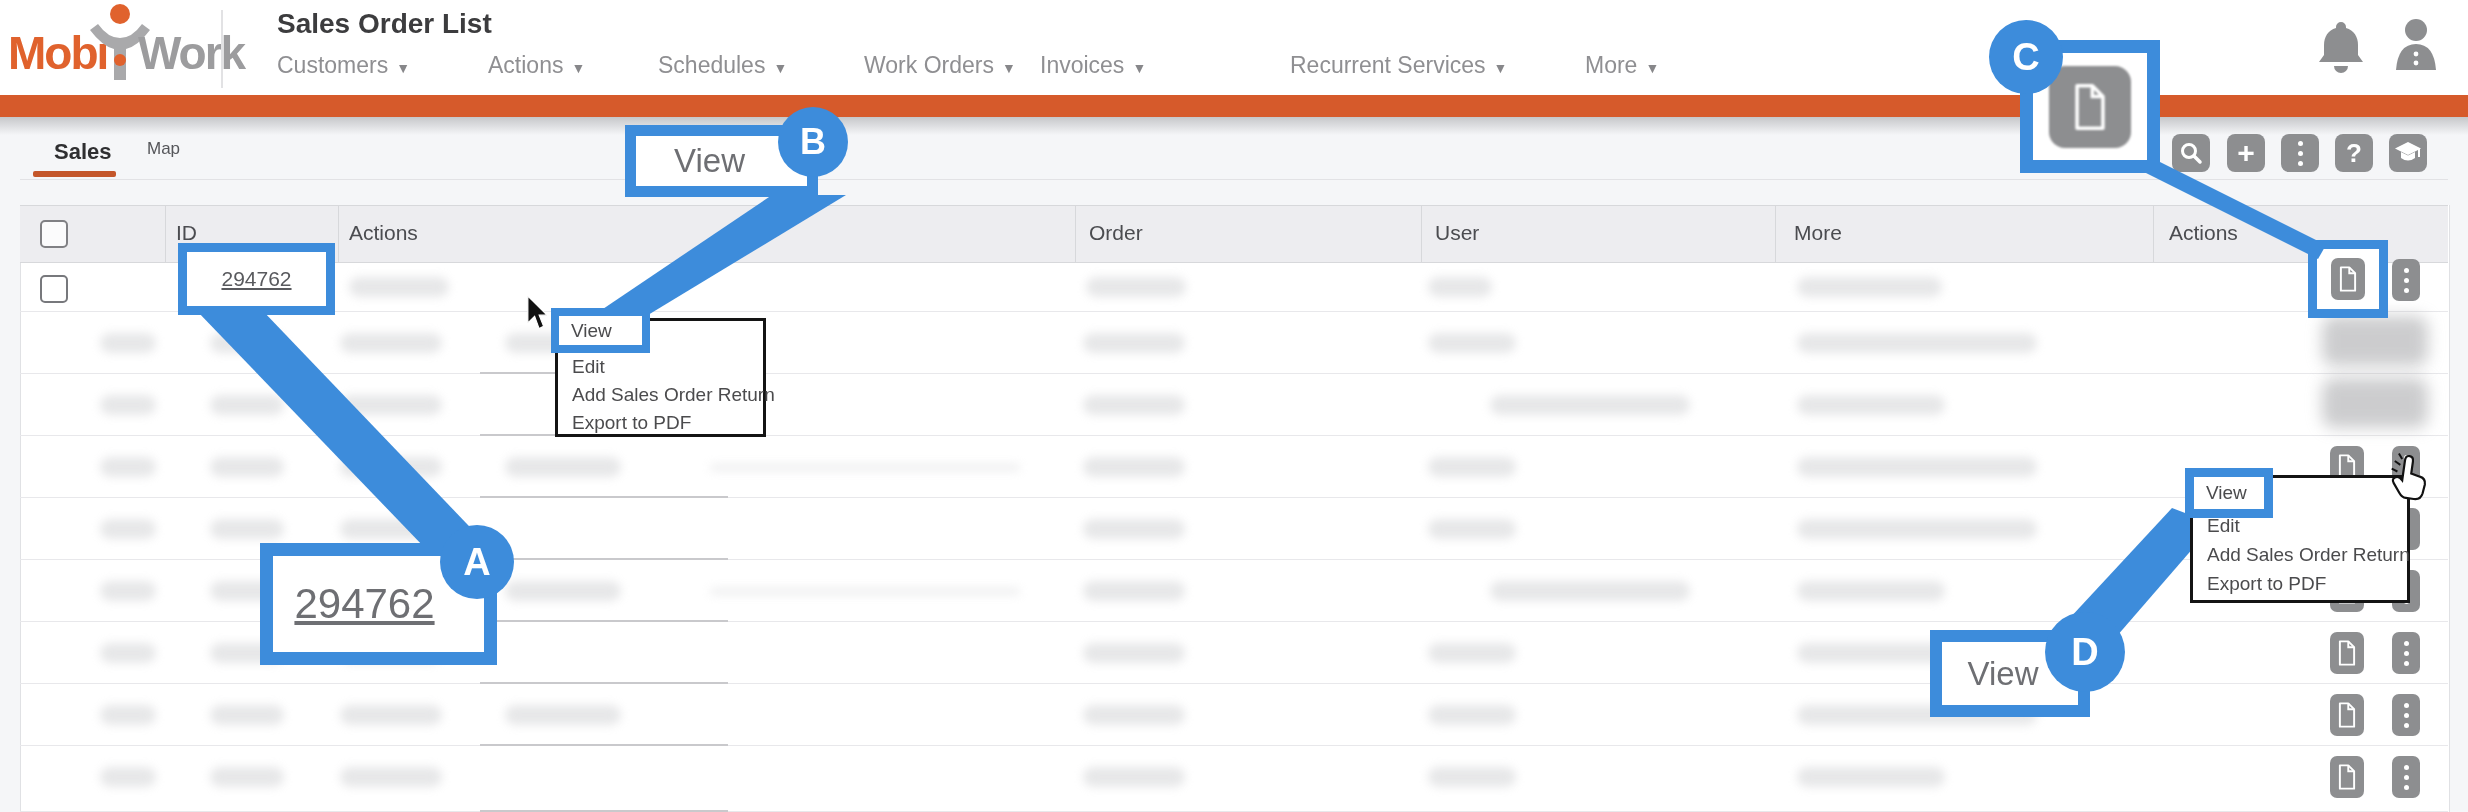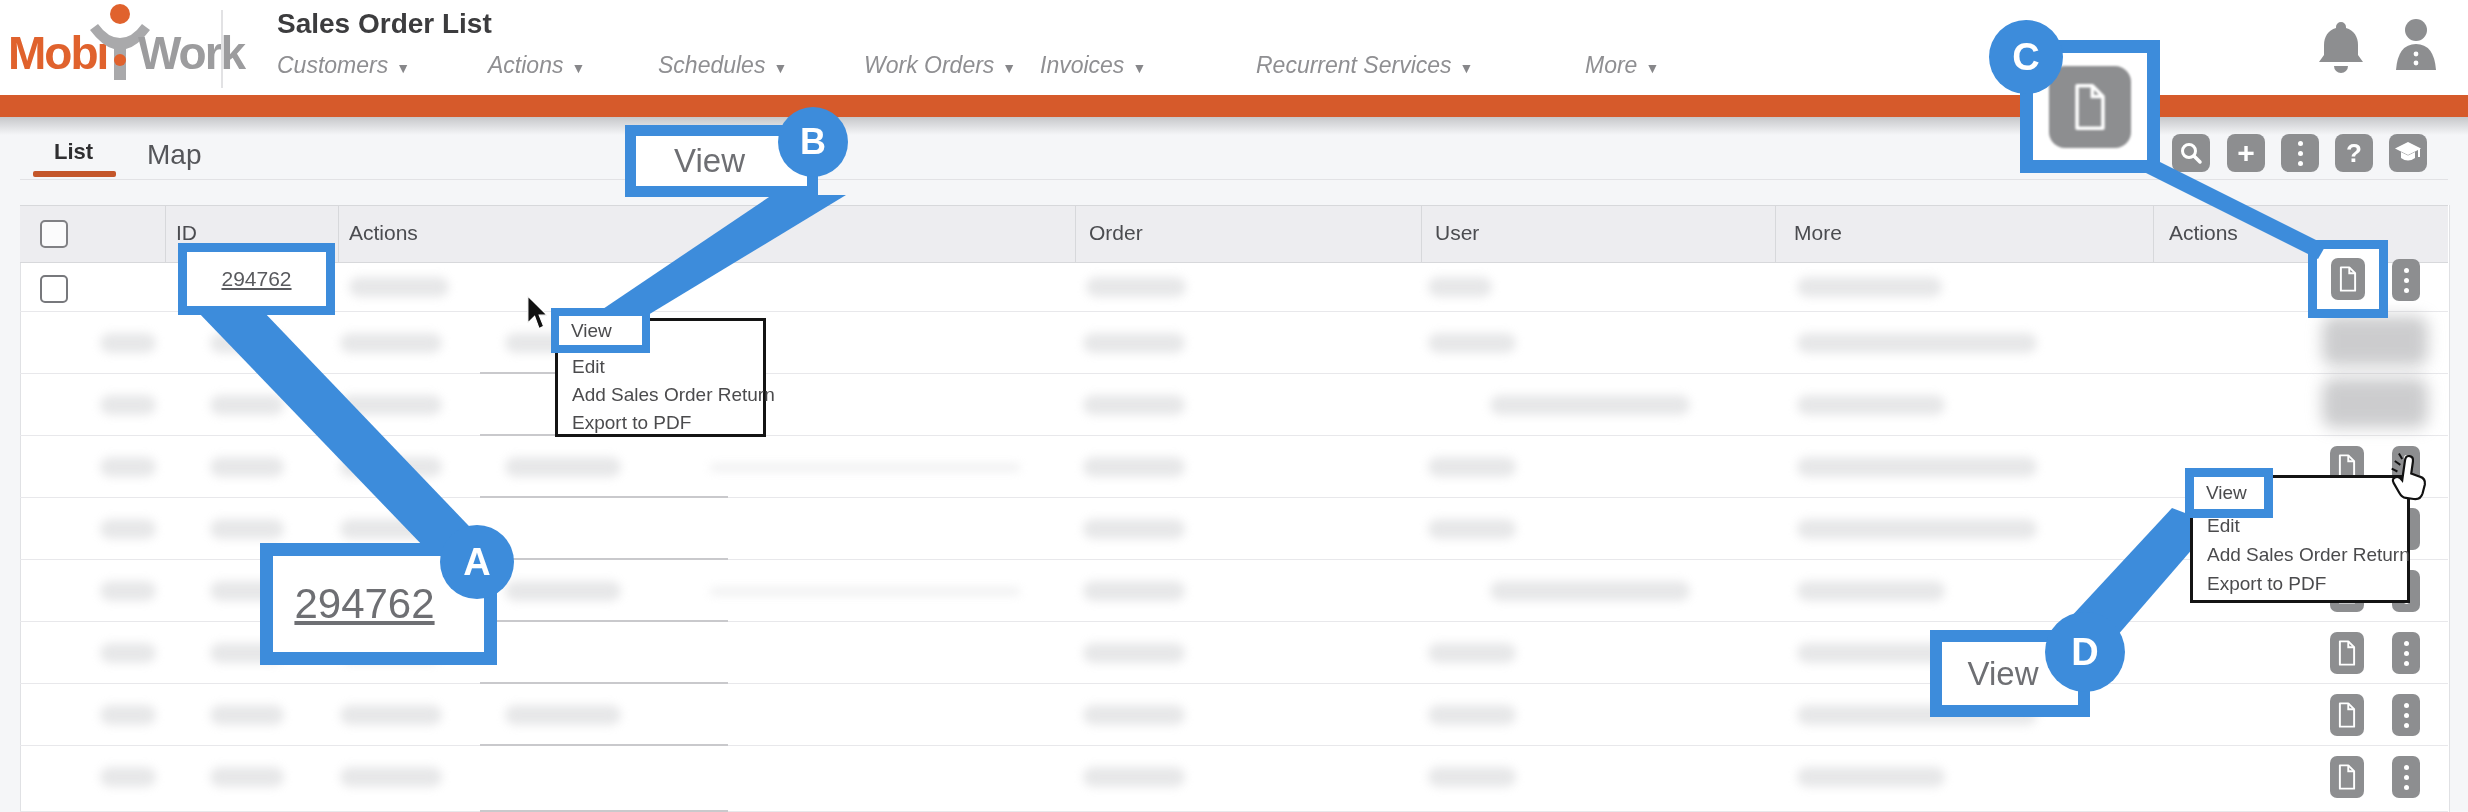--- a/index.html
+++ b/index.html
@@ -6,33 +6,33 @@
   #canvas{position:relative;width:2468px;height:812px;background:#fff;overflow:hidden;
           -webkit-font-smoothing:antialiased;}
   .abs{position:absolute;}
 
   
   .logo-mobi{left:8px;top:26px;font-size:46px;font-weight:800;color:#e0622d;letter-spacing:-2px;}
   .logo-work{left:138px;top:26px;font-size:46px;font-weight:800;color:#9c9c9e;letter-spacing:-2px;}
   .logo-fig{left:88px;top:2px;}
   .hdr-divider{left:221px;top:10px;width:2px;height:78px;background:#e2e2e4;}
   .page-title{left:277px;top:8px;font-size:28px;font-weight:700;color:#3c3c3e;}
-  .nav-item{top:52px;font-size:23px;color:#8f8f92;display:flex;align-items:center;gap:8px;cursor:pointer;font-style:italic;}
+  .nav-item{top:52px;font-size:23px;color:#8f8f92;display:flex;align-items:center;gap:8px;cursor:pointer;}
   .nav-caret{font-size:14px;color:#87878a;transform:translateY(2px);}
   .hdr-icon{top:18px;}
 
   
   .orange-bar{left:0;top:95px;width:2468px;height:22px;background:#d65a2b;}
   .below-bg{left:0;top:117px;width:2468px;height:695px;background:#f5f6f8;}
   .bar-shadow{left:0;top:117px;width:2468px;height:18px;
               background:linear-gradient(#c6c7ca,#f5f6f8);}
 
   
   .tab-list{left:54px;top:139px;font-size:22px;font-weight:700;color:#2f2f31;cursor:pointer;}
-  .tab-map{left:147px;top:139px;font-size:28px;color:#55565a;cursor:pointer;}
+  .tab-map{left:147px;top:139px;font-size:17px;color:#55565a;cursor:pointer;}
   .tab-underline{left:33px;top:171px;width:83px;height:6px;background:#c4562a;border-radius:2px;}
   .tabs-border{left:20px;top:179px;width:2428px;height:1px;background:#e2e2e5;}
 
   
   .filter-select{left:1585px;top:132px;width:578px;height:41px;background:#fff;border:2px solid #8f9093;
                  box-sizing:border-box;font-size:20px;color:#1d1d1f;line-height:37px;padding-left:10px;}
   .tb-icon{top:134px;width:38px;height:38px;background:#8d8e90;border-radius:8px;color:#fff;
            display:flex;align-items:center;justify-content:center;cursor:pointer;}
   .tb-icon span{font-weight:700;}
 
@@ -123,21 +123,21 @@
       <span class="nav-caret">▼</span>
     </div>
   <div class="abs nav-item" style="left:864px">
     <span>Work Orders</span>
       <span class="nav-caret">▼</span>
     </div>
   <div class="abs nav-item" style="left:1040px">
     <span>Invoices</span>
       <span class="nav-caret">▼</span>
     </div>
-  <div class="abs nav-item" style="left:1256px">
+  <div class="abs nav-item" style="left:1290px">
     <span>Recurrent Services</span>
       <span class="nav-caret">▼</span>
     </div>
   <div class="abs nav-item" style="left:1585px">
     <span>More</span>
       <span class="nav-caret">▼</span>
     </div>
 
   <svg class="abs hdr-icon" style="left:2316px" width="50" height="56" viewBox="0 0 50 56">
     <path d="M25 4 a5 5 0 0 1 5 5 l0 1 c8 2 12 9 12 17 v10 l5 7 H3 l5-7 V27 c0-8 4-15 12-17 l0-1 a5 5 0 0 1 5-5 z" fill="#8d8e90"></path>
@@ -147,21 +147,21 @@
     <circle cx="24" cy="12" r="11" fill="#8d8e90"></circle>
     <path d="M4 52 Q6 26 24 26 Q42 26 44 52 Z" fill="#8d8e90"></path>
     <circle cx="24" cy="36" r="2.4" fill="#fff"></circle>
       <circle cx="24" cy="45" r="2.4" fill="#fff"></circle>
   </svg>
 
   <div class="abs orange-bar"></div>
   <div class="abs below-bg"></div>
   <div class="abs bar-shadow"></div>
 
-  <div class="abs tab-list">List</div>
+  <div class="abs tab-list">Sales</div>
   <div class="abs tab-map">Map</div>
   <div class="abs tab-underline"></div>
   <div class="abs tabs-border"></div>
 
   <div class="abs tb-icon" style="left:2172px">
     <svg width="24" height="24" viewBox="0 0 24 24">
         <circle cx="10" cy="10" r="6.5" fill="none" stroke="#fff" stroke-width="3"></circle>
         <line x1="15" y1="15" x2="21" y2="21" stroke="#fff" stroke-width="3.5" stroke-linecap="round"></line>
       </svg>
   </div>

